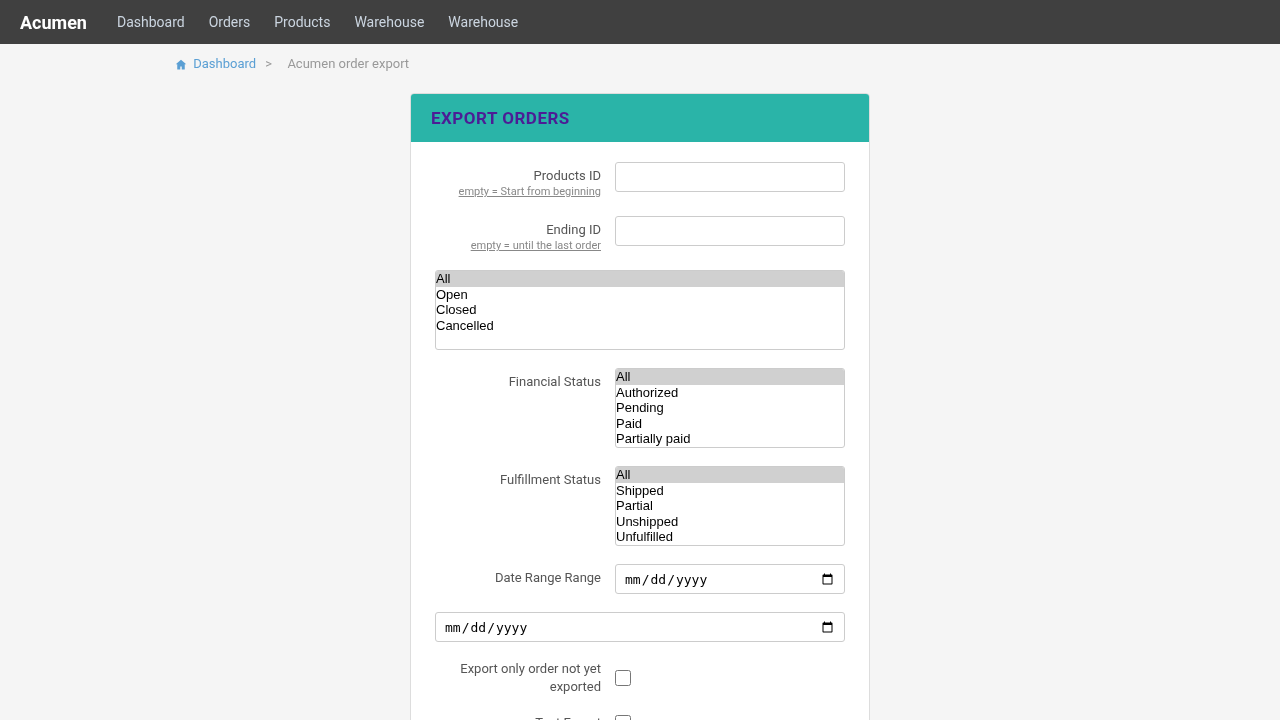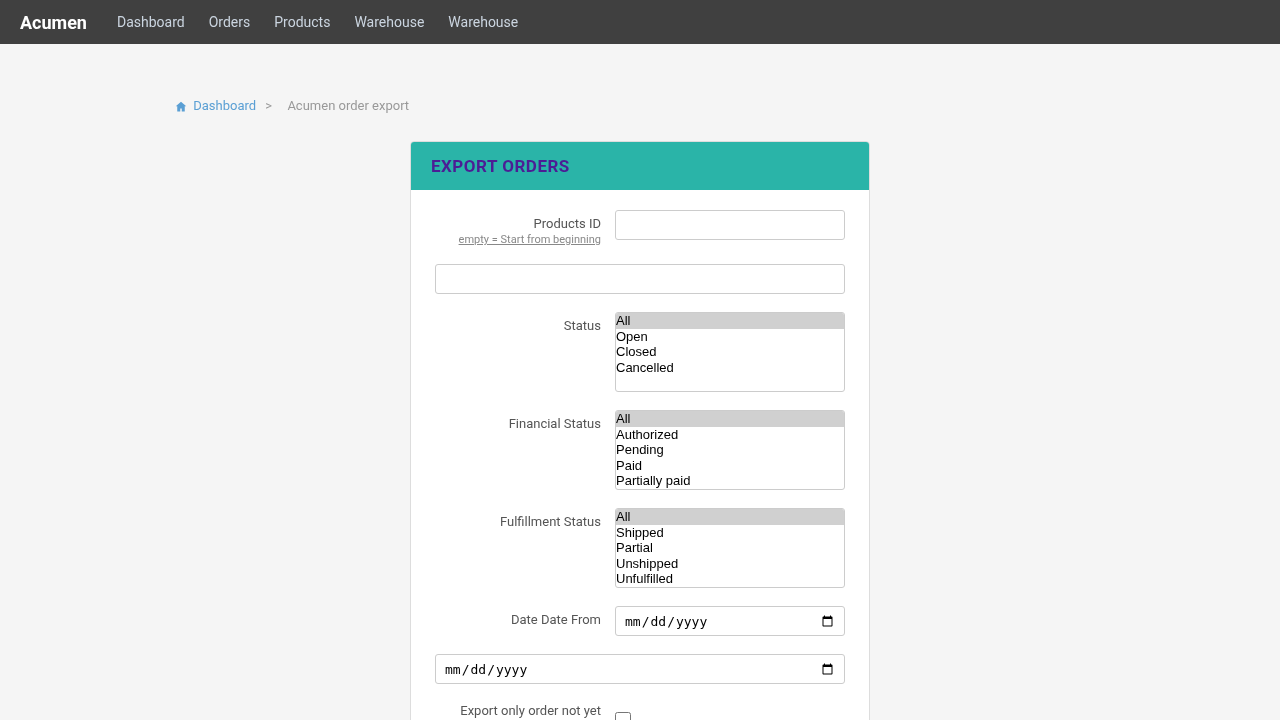--- a/index.html
+++ b/index.html
@@ -30,25 +30,24 @@
     }
     .navbar-link {
       color: #cbd5e0;
       text-decoration: none;
       font-size: 14px;
       cursor: pointer;
     }
 
     
     .breadcrumb {
-      padding: 18px 175px;
+      padding: 12px 175px;
       font-size: 13px;
       color: #666;
       background: #f5f5f5;
-      margin-top: 36px;
     }
     .breadcrumb a { color: #5a9fd4; text-decoration: none; }
     .breadcrumb span { margin: 0 6px; color: #999; }
 
     
     .main {
       display: flex;
       justify-content: center;
       padding: 10px 0 40px;
     }
@@ -197,27 +196,28 @@
 
       <div class="form-group">
         <div class="form-label-group">
           <span class="form-label">Products ID</span>
           <span class="form-label-hint">empty = Start from beginning</span>
         </div>
         <input class="form-control" type="text" style="">
       </div>
 
       <div class="form-group">
+        <div class="form-label-group">
+          <span class="form-label">Ending ID</span>
+          <span class="form-label-hint">empty = until the last order</span>
+        </div>
         <input class="form-control" type="text" style="">
       </div>
 
       <div class="form-group">
-        <div class="form-label-group">
-          <span class="form-label">Status</span>
-        </div>
         <select class="form-select-multi" multiple="">
           <option>All</option>
           <option>Open</option>
           <option>Closed</option>
           <option>Cancelled</option>
         </select>
       </div>
 
       <div class="form-group">
         <div class="form-label-group">
@@ -240,21 +240,21 @@
           <option>All</option>
           <option>Shipped</option>
           <option>Partial</option>
           <option>Unshipped</option>
           <option>Unfulfilled</option>
         </select>
       </div>
 
       <div class="form-group">
         <div class="form-label-group">
-          <span class="form-label">Date Date From</span>
+          <span class="form-label">Date Range Range</span>
         </div>
         <input class="form-date" type="date" style="">
       </div>
 
       <div class="form-group">
         <input class="form-date" type="date" style="">
       </div>
 
       <div class="checkbox-group">
         <div class="checkbox-label-group">

